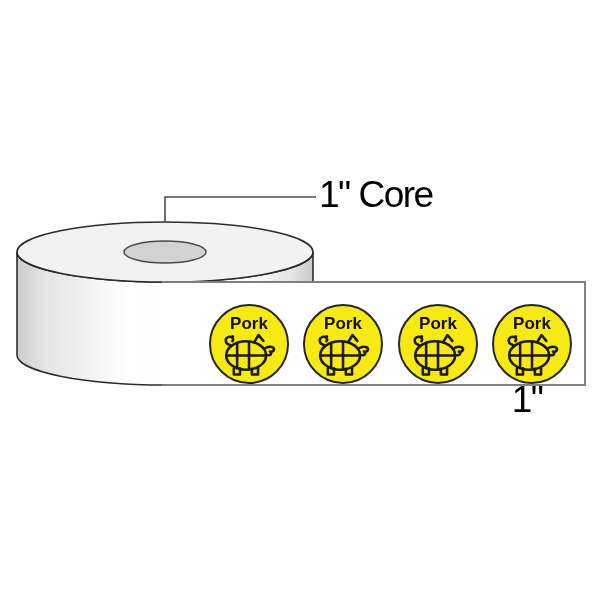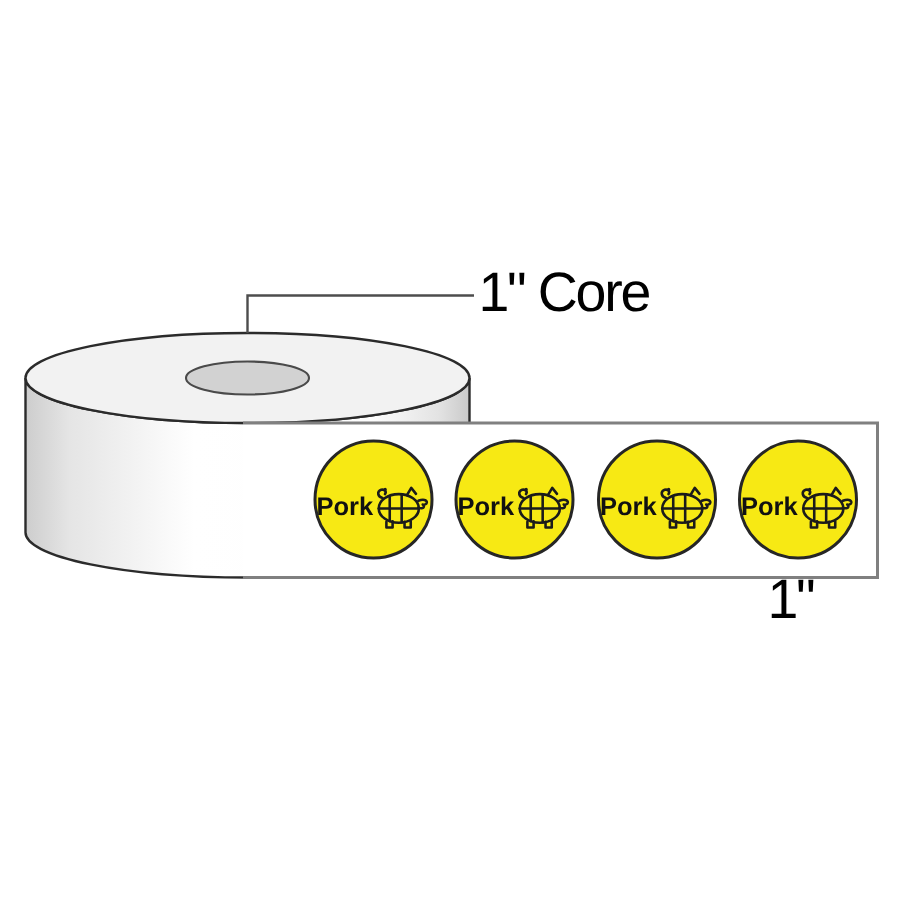--- a/index.html
+++ b/index.html
@@ -33,28 +33,28 @@
     font-size:37px;
     line-height:38px;
     letter-spacing:-1.5px;
     white-space:nowrap;
   }
   #core-label{left:319px;top:176px;}
   #size-label{left:495px;top:381px;width:64px;text-align:center;}
 
   .sticker{
     position:absolute;
-    top:293px;
+    top:304px;
     width:80px;height:80px;
     box-sizing:border-box;
     background:var(--sticker-fill);
     border:2.5px solid var(--sticker-border);
     border-radius:50%;
     display:flex;
-    flex-direction:row;
+    flex-direction:column;
     align-items:center;
     padding-top:9px;
   }
   .sticker-text{
     font-weight:bold;
     font-size:17px;
     line-height:17px;
     color:#111;
     letter-spacing:0;
   }

